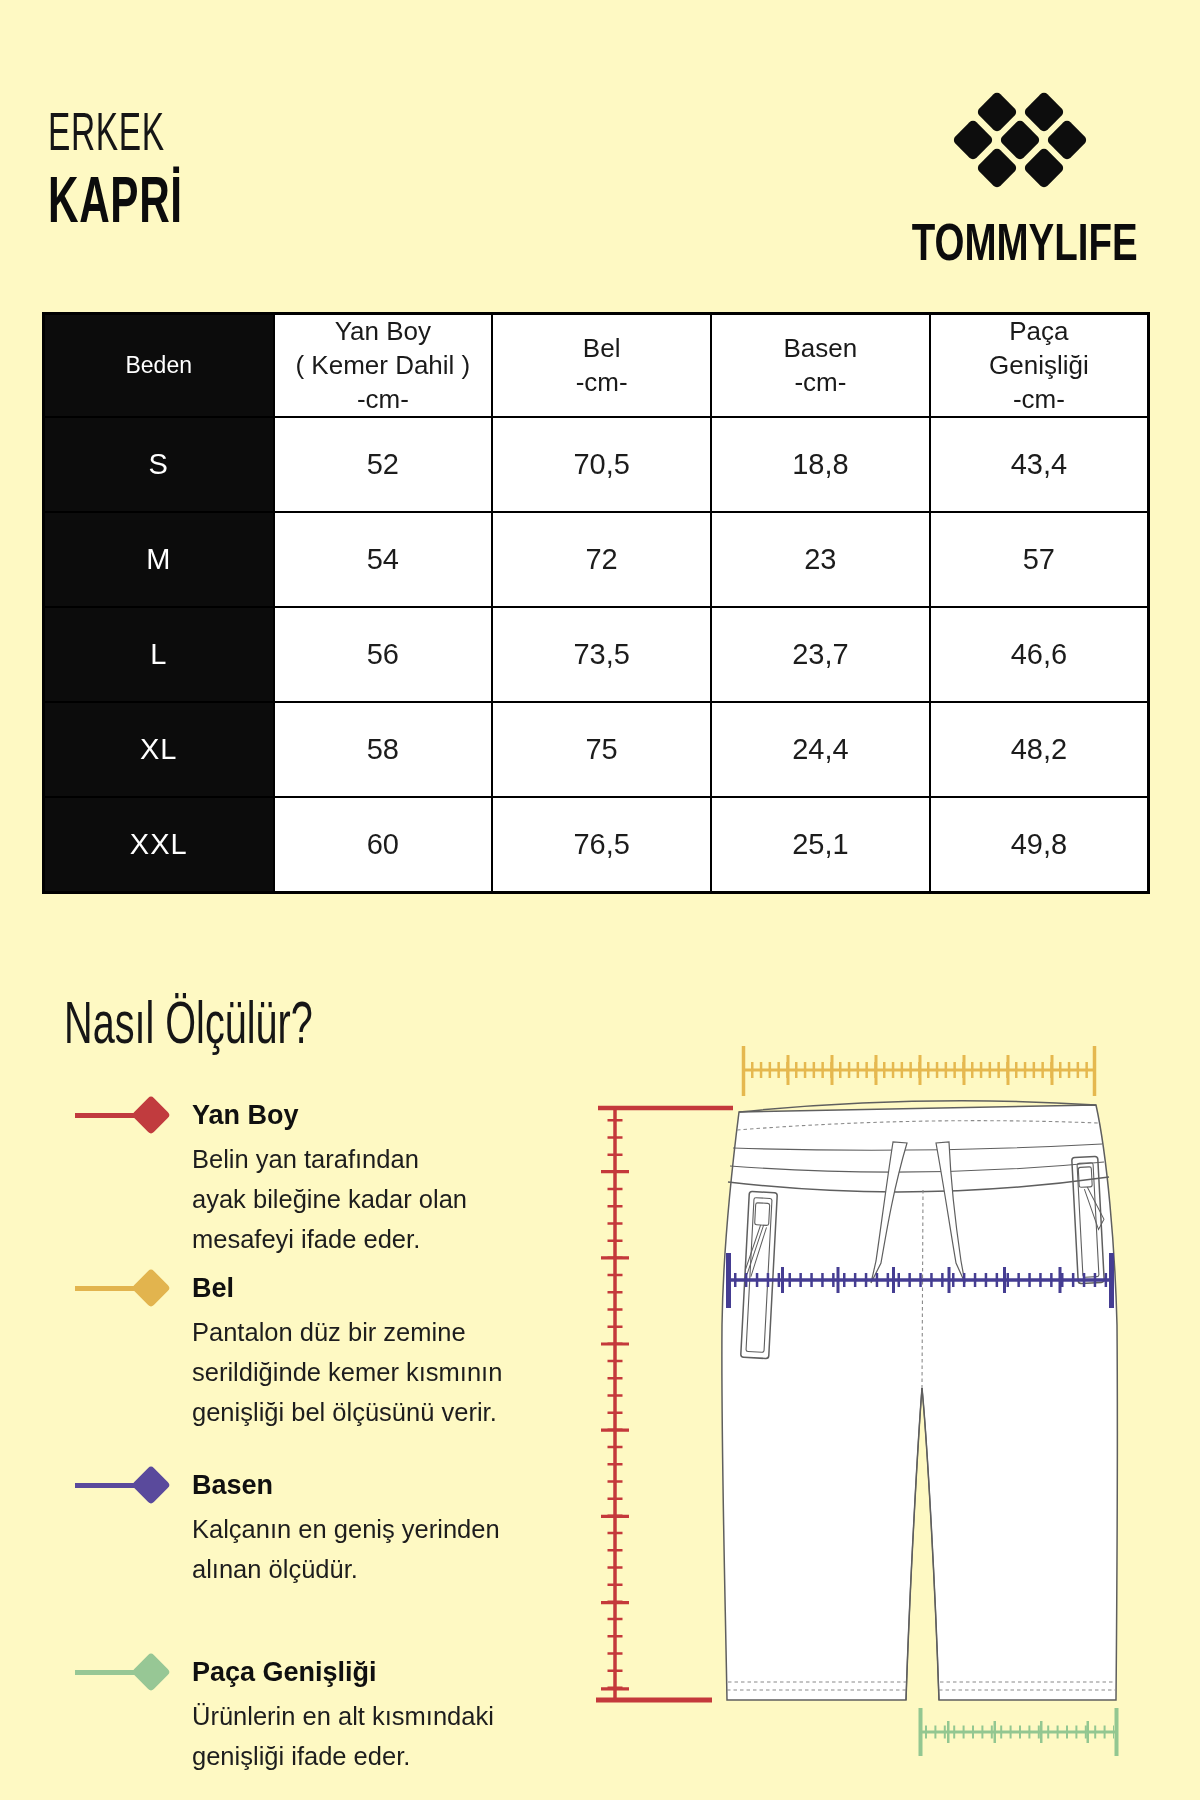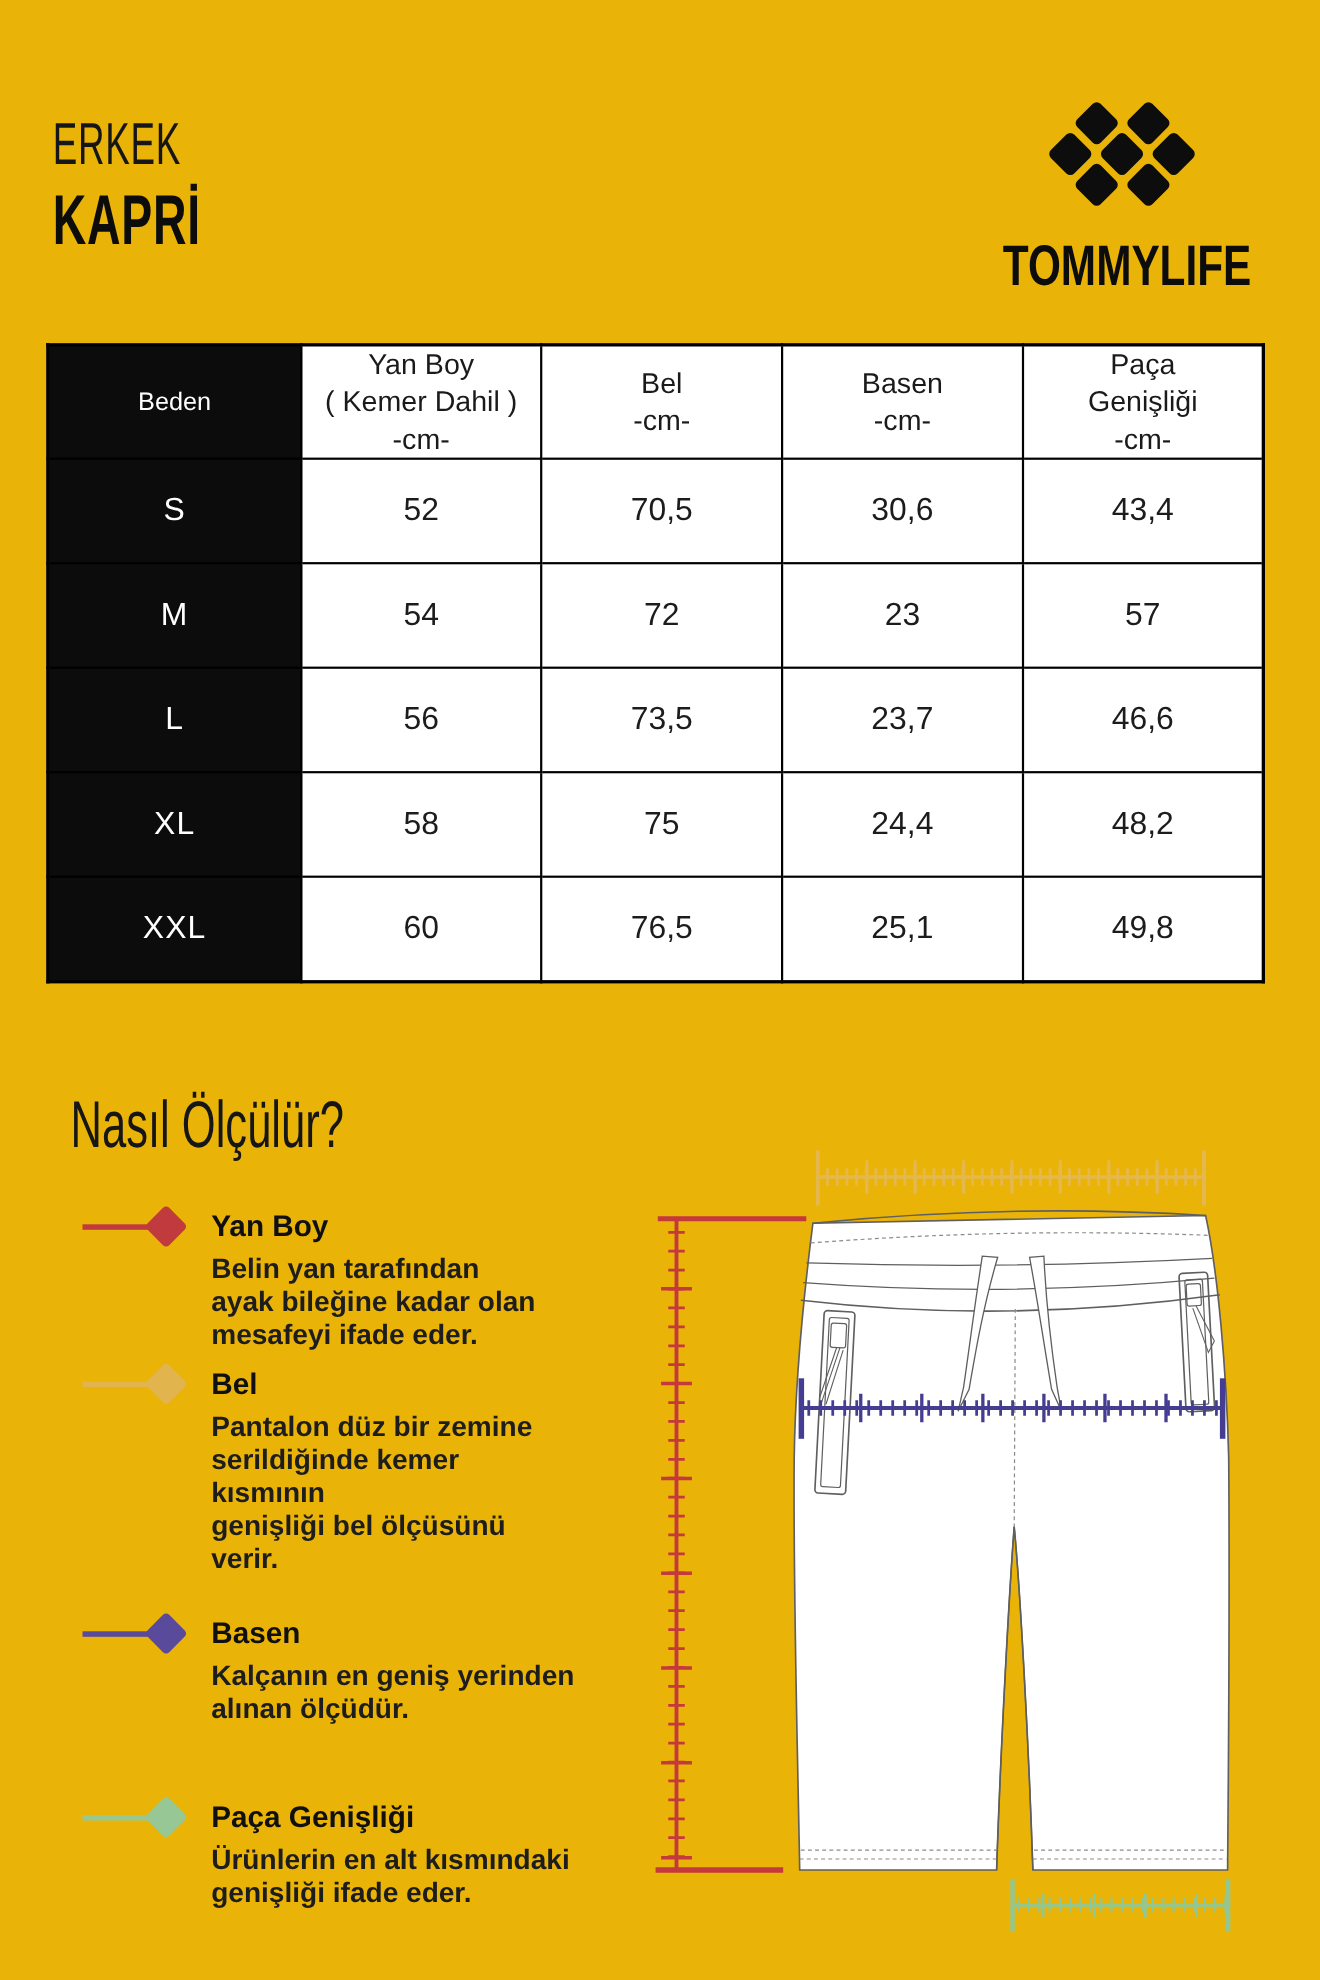--- a/index.html
+++ b/index.html
@@ -1,16 +1,16 @@
 <!DOCTYPE html>
 <html><head>
 <meta charset="utf-8">
 <style>
   html,body{margin:0;padding:0;background:#fff;}
-  #page{position:relative;width:1200px;height:1800px;background:#eab308;overflow:hidden;
+  #page{position:relative;width:1200px;height:1800px;background:#fef9c3;overflow:hidden;
         font-family:"Liberation Sans",sans-serif;color:#111;}
 
   
   .brand-title{position:absolute;left:48px;top:104px;line-height:1;}
   .brand-title .cat{display:inline-block;font-size:54px;font-weight:400;letter-spacing:1px;
       transform:scaleX(.62);transform-origin:left top;color:#161616;}
   .brand-title .prod{display:block;margin-top:10px;}
   .brand-title .prod span{display:inline-block;font-size:64px;font-weight:700;letter-spacing:1px;
       transform:scaleX(.66);transform-origin:left top;color:#0c0c0c;}
 
@@ -41,21 +41,21 @@
   .measure-title span{display:inline-block;font-size:60px;font-weight:400;letter-spacing:0px;
      transform:scaleX(.66);transform-origin:center top;color:#161616;}
 
   .legend{position:absolute;left:75px;top:1096px;width:450px;}
   .legend-item{display:flex;}
   .legend-item .marker{position:relative;width:117px;flex:0 0 117px;height:44px;}
   .legend-item .marker .line{position:absolute;left:0;top:17px;width:74px;height:4.5px;}
   .legend-item .marker .dia{position:absolute;left:62px;top:5px;width:28px;height:28px;
       border-radius:4px;transform:rotate(45deg);}
   .legend-item h3{margin:0;font-size:27px;font-weight:700;color:#101010;line-height:38px;}
-  .legend-item p{margin:5px 0 0 0;font-size:25.5px;line-height:30px;color:#1d1d1d;white-space:pre-line;font-weight:bold;}
+  .legend-item p{margin:5px 0 0 0;font-size:25.5px;line-height:40px;color:#1d1d1d;white-space:pre-line;}
   .li-1{margin-bottom:10px;}
   .li-2{margin-bottom:34px;}
   .li-3{margin-bottom:64px;}
 
   
   .c-yanboy .line,.c-yanboy .dia{background:#C13B3E;}
   .c-bel .line,.c-bel .dia{background:#E2B44E;}
   .c-basen .line,.c-basen .dia{background:#5A4A9C;}
   .c-paca .line,.c-paca .dia{background:#97C795;}
 
@@ -112,21 +112,21 @@
       <th class="head">Basen
 -cm-</th>
       <th class="head">Paça
 Genişliği
 -cm-</th>
     </tr>
     <tr class="drow">
       <td class="sizecell">S</td>
       <td class="val">52</td>
       <td class="val">70,5</td>
-      <td class="val">30,6</td>
+      <td class="val">18,8</td>
       <td class="val">43,4</td>
     </tr>
     <tr class="drow">
       <td class="sizecell">M</td>
       <td class="val">54</td>
       <td class="val">72</td>
       <td class="val">23</td>
       <td class="val">57</td>
     </tr>
     <tr class="drow">

